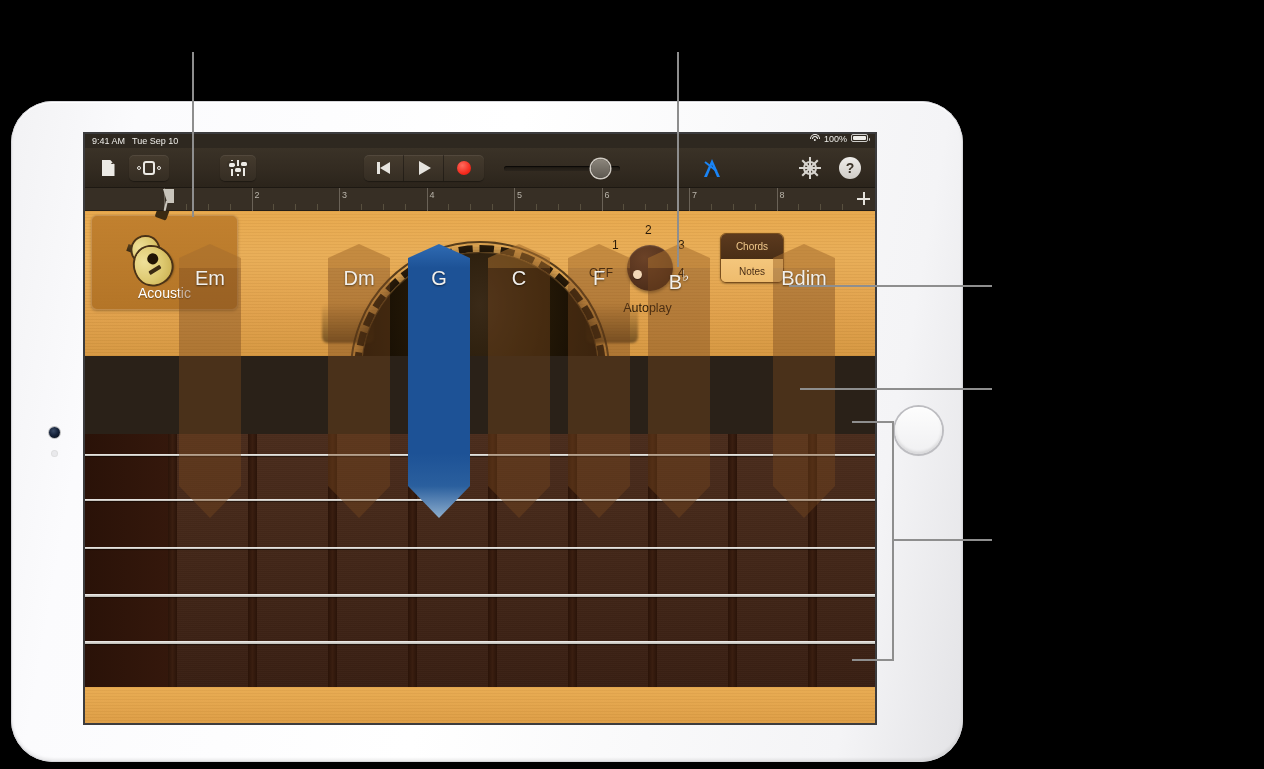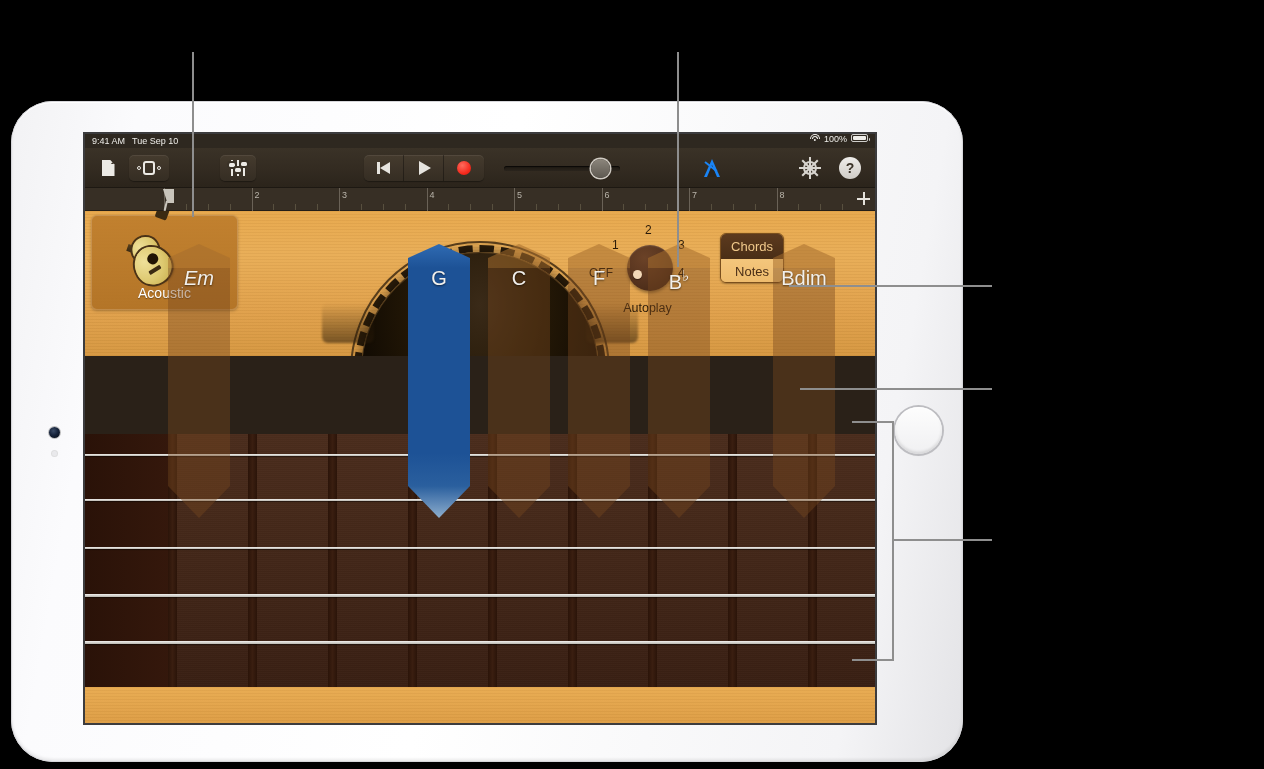--- a/index.html
+++ b/index.html
@@ -191,21 +191,21 @@
   #kl-3   { left:83px;  top:19px; }
   #kl-4   { left:83px;  top:47px; }
   #autoplay-label { position:absolute; left:0; top:82px; width:105px; text-align:center;
     color:#2a1a08; font-size:12.5px; }
 
   
   #modeswitch { position:absolute; left:635px; top:22px; width:64px; height:50px;
     border-radius:6px; overflow:hidden; border:1px solid #7a4f1d;
     box-shadow:0 1px 2px rgba(0,0,0,.3); }
   .mode-btn { height:25px; display:flex; align-items:center; justify-content:center;
-    font-size:13px; }
+    font-size:10px; }
   .mode-on  { background:linear-gradient(180deg,#5c3a1e,#4a2e16); color:#f1c98b; }
   .mode-off { background:linear-gradient(180deg,#f4c67c,#eebb6c); color:#4a2e16; }
 
   
   #chordzone { position:absolute; left:0; top:110px; width:790px; height:479px; }
   .chord { position:absolute; top:0; width:62px; }
   .chord .head { width:62px; height:24px; position:relative; }
   .chord .head .tri { position:absolute; inset:0;
     clip-path:polygon(50% 0, 100% 58%, 100% 100%, 0 100%, 0 58%); }
   .chord .body { width:62px; height:218px; position:relative; }
@@ -436,27 +436,35 @@
           <div class="fret" style="left: 723px;"></div>
           <div class="string" style="top: 20px; height: 1.6px;"></div>
           <div class="string" style="top: 65px; height: 1.8px;"></div>
           <div class="string" style="top: 113px; height: 2.2px;"></div>
           <div class="string" style="top: 160px; height: 2.8px;"></div>
           <div class="string" style="top: 207px; height: 3.4px;"></div>
         </div>
       <div id="bottomwood"></div>
 
       <div id="chordzone">
-          <div class="chord ch-norm" style="left: 83px; font-style: italic;">
+          <div class="chord ch-norm" style="left: 94px;">
             <div class="head">
               <div class="tri"></div>
             </div>
             <div class="body"></div>
             <div class="tip"></div>
             <div class="name">Em</div>
+          </div>
+          <div class="chord ch-norm" style="left: 243px;">
+            <div class="head">
+              <div class="tri"></div>
+            </div>
+            <div class="body"></div>
+            <div class="tip"></div>
+            <div class="name">Dm</div>
           </div>
           <div class="chord ch-sel" style="left: 323px;">
             <div class="head">
               <div class="tri"></div>
             </div>
             <div class="body"></div>
             <div class="tip"></div>
             <div class="name">G</div>
           </div>
           <div class="chord ch-norm" style="left: 403px;">

